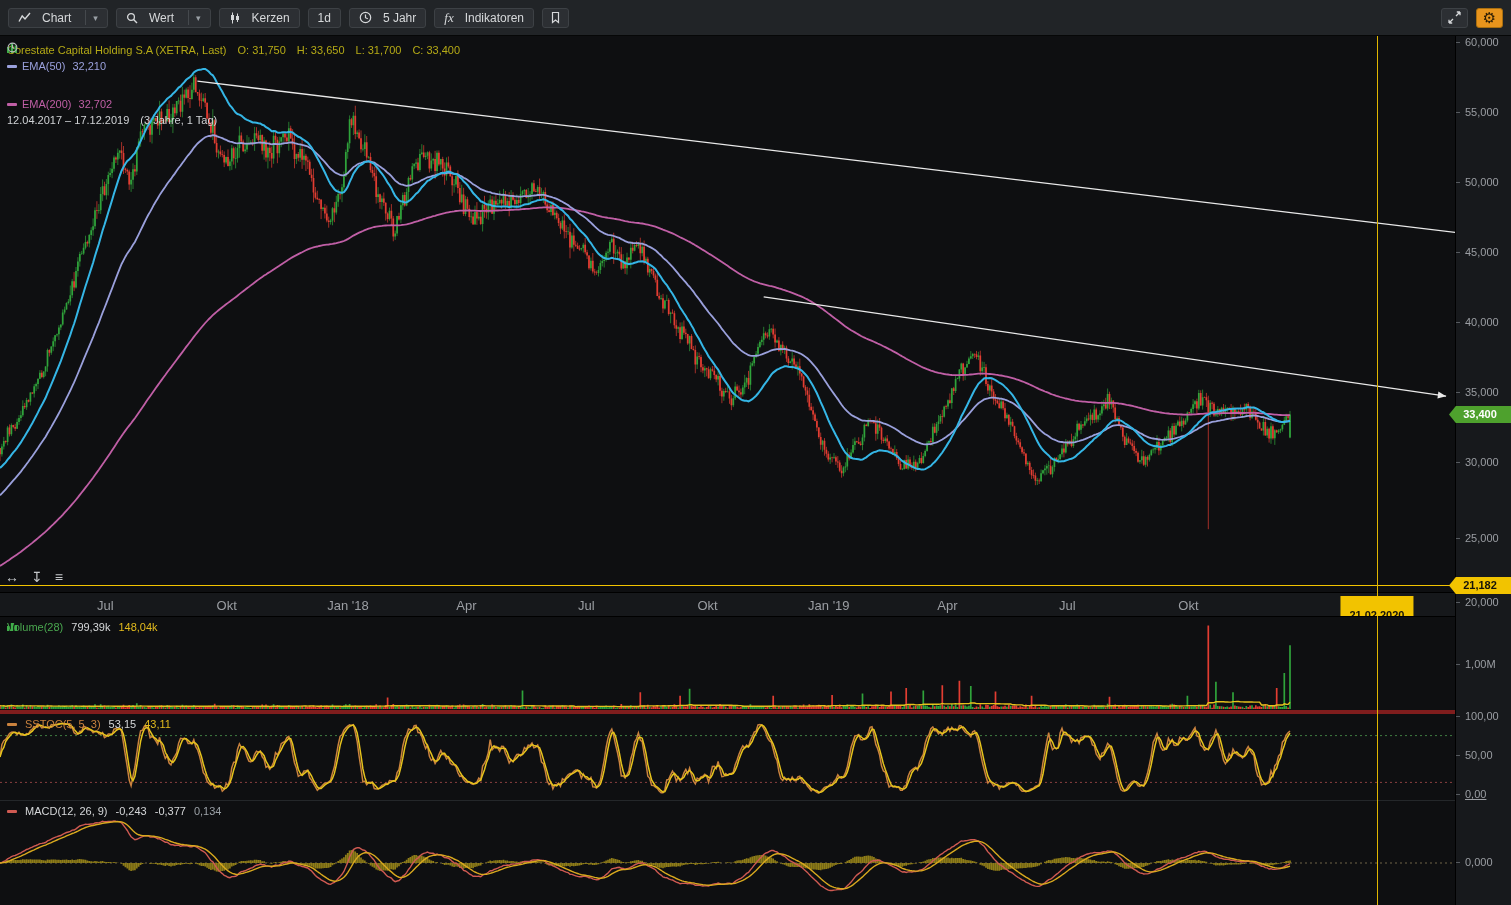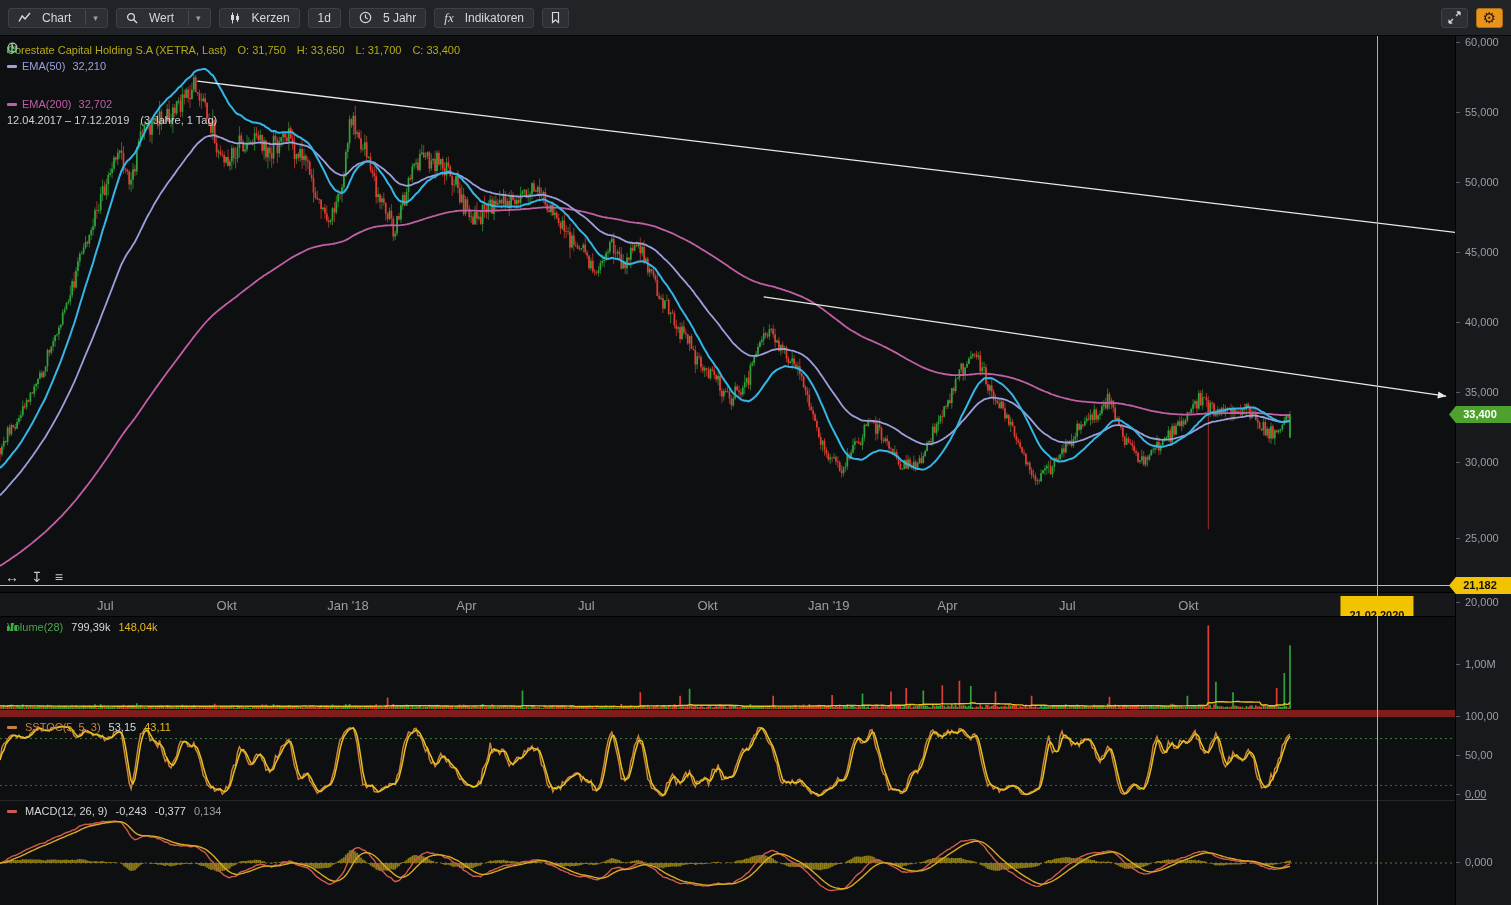--- a/index.html
+++ b/index.html
@@ -19,21 +19,21 @@
   .tbtn.gear span{font-size:15px;color:#2a1c05;line-height:1;}
   .fx{font-family:"Liberation Serif",serif;font-style:italic;font-size:13px;color:#d6d8da;}
   .spacer{flex:1;}
   
   .plot-col{position:absolute;left:0;top:36px;width:1455px;height:869px;}
   .panel{position:relative;background:#0e0f11;overflow:hidden;box-sizing:border-box;}
   .panel svg{position:absolute;left:0;top:0;display:block;}
   #main-panel{height:556px;}
   #time-axis{height:24px;background:#16181b;border-top:1px solid #000;}
   #volume-panel{height:94px;border-top:1px solid #000;}
-  #sstoc-panel{height:90px;border-top:7px solid #7f1d1d;padding-left:24px;}
+  #sstoc-panel{height:90px;border-top:4px solid #7f1d1d;padding-left:24px;}
   #macd-panel{height:105px;border-top:1px solid #24272a;}
   .axis-col{position:absolute;left:1455px;top:36px;width:56px;height:869px;background:#17191c;
             border-left:1px solid #000;box-sizing:border-box;z-index:15;}
   .ytick{position:absolute;left:0;width:100%;transform:translateY(-50%);color:#9b9ea3;
          font-size:11px;line-height:12px;}
   .ytick i{position:absolute;left:0;top:50%;width:4px;height:1px;background:#565a5f;}
   .ytick span{margin-left:9px;}
   .xtick{position:absolute;top:5px;transform:translateX(-50%);color:#9b9ea3;font-size:13px;}
   
   .legend{position:absolute;left:7px;top:6px;z-index:10;font-size:11px;}

